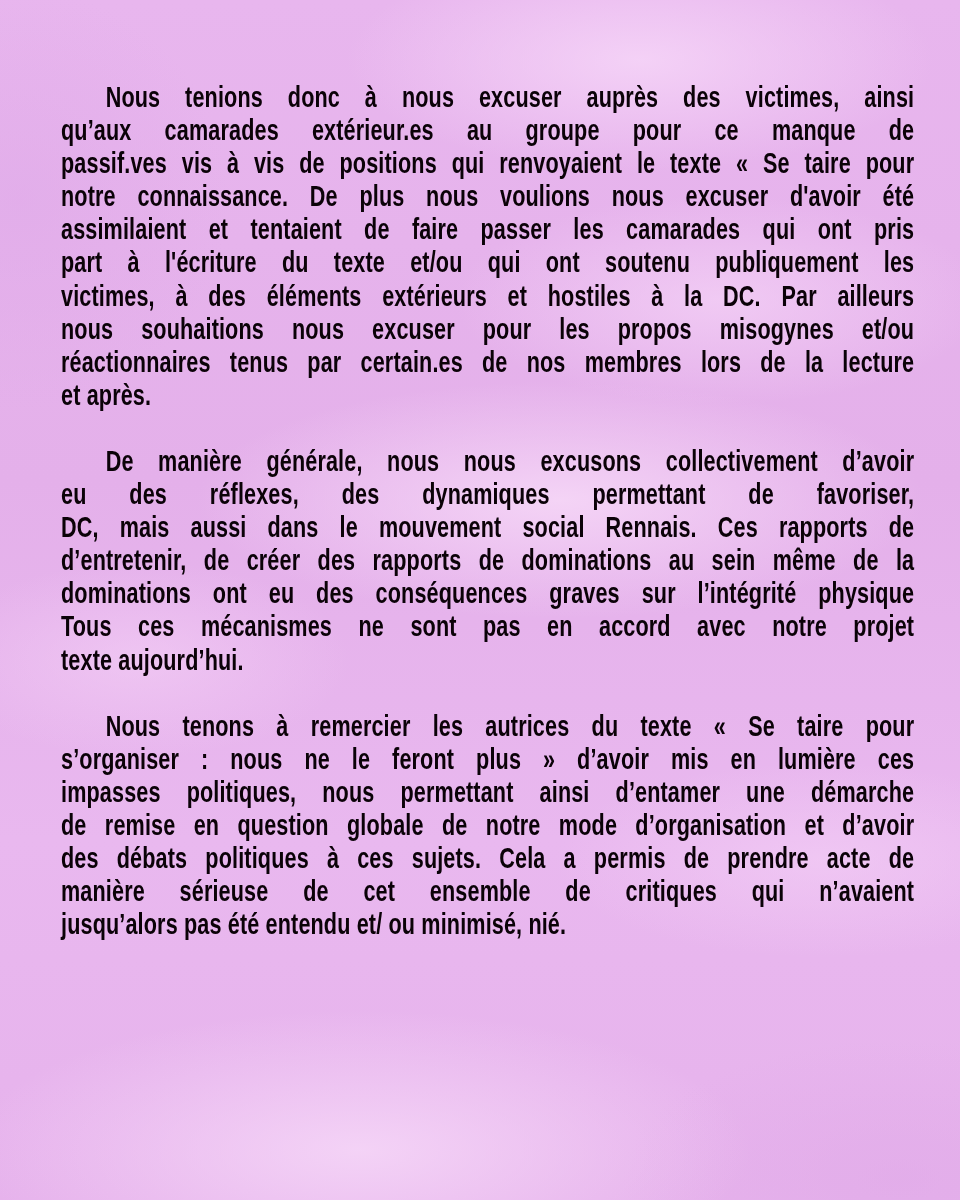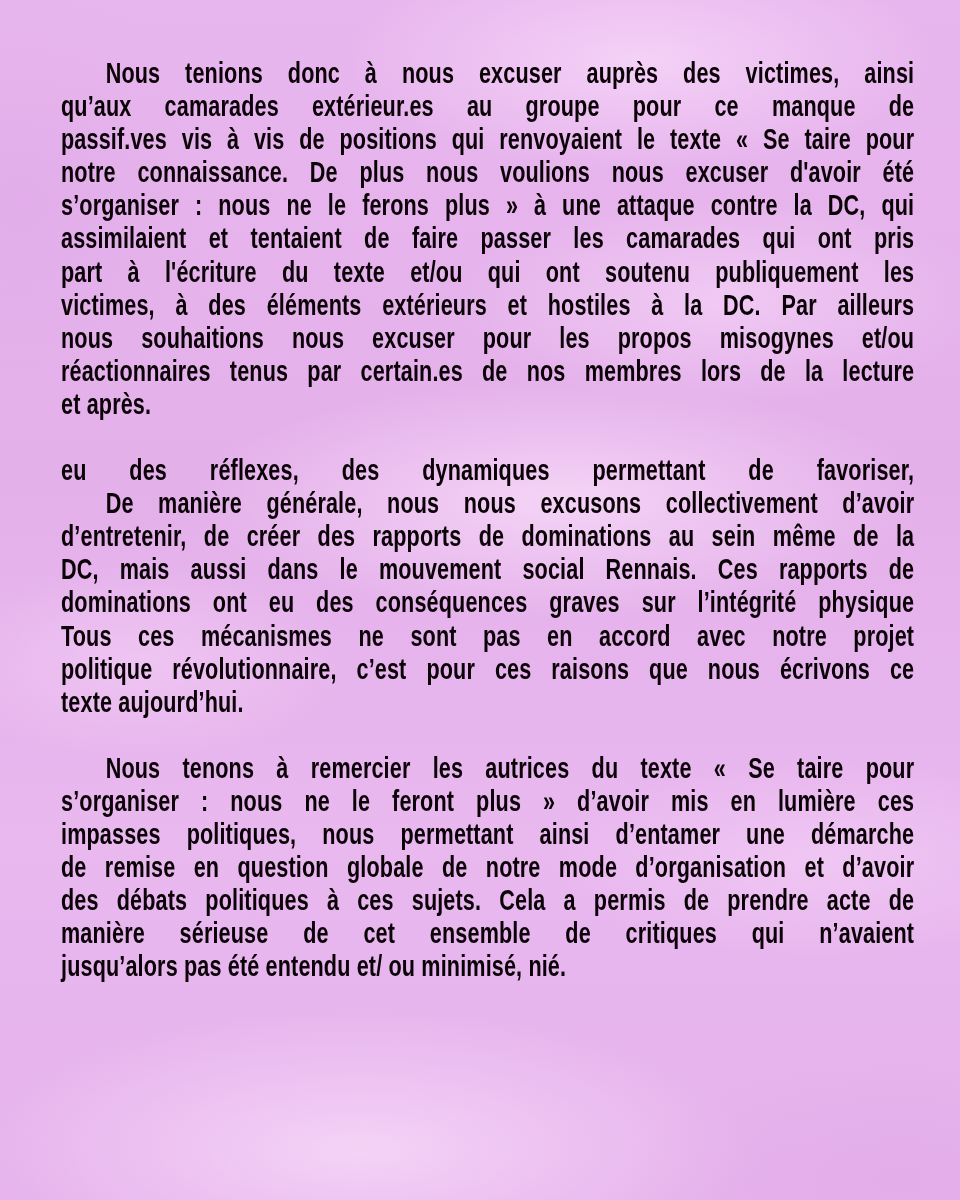--- a/index.html
+++ b/index.html
@@ -14,21 +14,21 @@
       radial-gradient(ellipse 380px 150px at 720px 300px, rgba(245,212,247,0.7), rgba(245,212,247,0) 70%),
       radial-gradient(ellipse 520px 170px at 560px 500px, rgba(247,218,248,0.85), rgba(247,218,248,0) 70%),
       radial-gradient(ellipse 300px 140px at 140px 660px, rgba(244,208,246,0.6), rgba(244,208,246,0) 70%),
       radial-gradient(ellipse 380px 140px at 820px 860px, rgba(244,208,246,0.6), rgba(244,208,246,0) 70%),
       radial-gradient(ellipse 560px 200px at 360px 1150px, rgba(246,216,248,0.85), rgba(246,216,248,0) 70%),
       radial-gradient(ellipse 400px 200px at 900px 1180px, rgba(224,170,232,0.6), rgba(224,170,232,0) 70%),
       radial-gradient(ellipse 300px 300px at 20px 200px, rgba(222,168,232,0.5), rgba(222,168,232,0) 70%),
       linear-gradient(180deg, #e8b6ee 0%, #e4b0ea 40%, #e9b8ef 70%, #e6b2ec 100%);
   }
   .page {
-    position: absolute; left: 61px; top: 56px; width: 853px;
+    position: absolute; left: 61px; top: 80px; width: 853px;
   }
   .para { margin: 0; }
   .line {
     position: relative;
     height: 33.1px;
     width: 853px;
     overflow: visible;
   }
   .line-inner {
     position: absolute; left: 0; top: 0;
@@ -64,23 +64,20 @@
     <div class="line">
         <div class="line-inner">qu’aux camarades extérieur.es au groupe pour ce manque de</div>
       </div>
     <div class="line">
         <div class="line-inner">passif.ves vis à vis de positions qui renvoyaient le texte « Se taire pour</div>
       </div>
     <div class="line">
         <div class="line-inner">notre connaissance. De plus nous voulions nous excuser d'avoir été</div>
       </div>
     <div class="line">
-        <div class="line-inner">s’organiser : nous ne le ferons plus » à une attaque contre la DC, qui</div>
-      </div>
-    <div class="line">
         <div class="line-inner">assimilaient et tentaient de faire passer les camarades qui ont pris</div>
       </div>
     <div class="line">
         <div class="line-inner">part à l'écriture du texte et/ou qui ont soutenu publiquement les</div>
       </div>
     <div class="line">
         <div class="line-inner">victimes, à des éléments extérieurs et hostiles à la DC. Par ailleurs</div>
       </div>
     <div class="line">
         <div class="line-inner">nous souhaitions nous excuser pour les propos misogynes et/ou</div>
@@ -90,39 +87,36 @@
       </div>
     <div class="line">
         <div class="line-inner last">et après.</div>
       </div>
   </div>
 
   <div class="gap"></div>
 
   <div class="para">
     <div class="line">
+        <div class="line-inner indent">De manière générale, nous nous excusons collectivement d’avoir</div>
+      </div>
+    <div class="line">
         <div class="line-inner">eu des réflexes, des dynamiques permettant de favoriser,</div>
       </div>
     <div class="line">
-        <div class="line-inner indent">De manière générale, nous nous excusons collectivement d’avoir</div>
+        <div class="line-inner">DC, mais aussi dans le mouvement social Rennais. Ces rapports de</div>
       </div>
     <div class="line">
         <div class="line-inner">d’entretenir, de créer des rapports de dominations au sein même de la</div>
-      </div>
-    <div class="line">
-        <div class="line-inner">DC, mais aussi dans le mouvement social Rennais. Ces rapports de</div>
       </div>
     <div class="line">
         <div class="line-inner">dominations ont eu des conséquences graves sur l’intégrité physique</div>
       </div>
     <div class="line">
         <div class="line-inner">Tous ces mécanismes ne sont pas en accord avec notre projet</div>
-      </div>
-    <div class="line">
-        <div class="line-inner">politique révolutionnaire, c’est pour ces raisons que nous écrivons ce</div>
       </div>
     <div class="line">
         <div class="line-inner last">texte aujourd’hui.</div>
       </div>
   </div>
 
   <div class="gap"></div>
 
   <div class="para">
     <div class="line">

